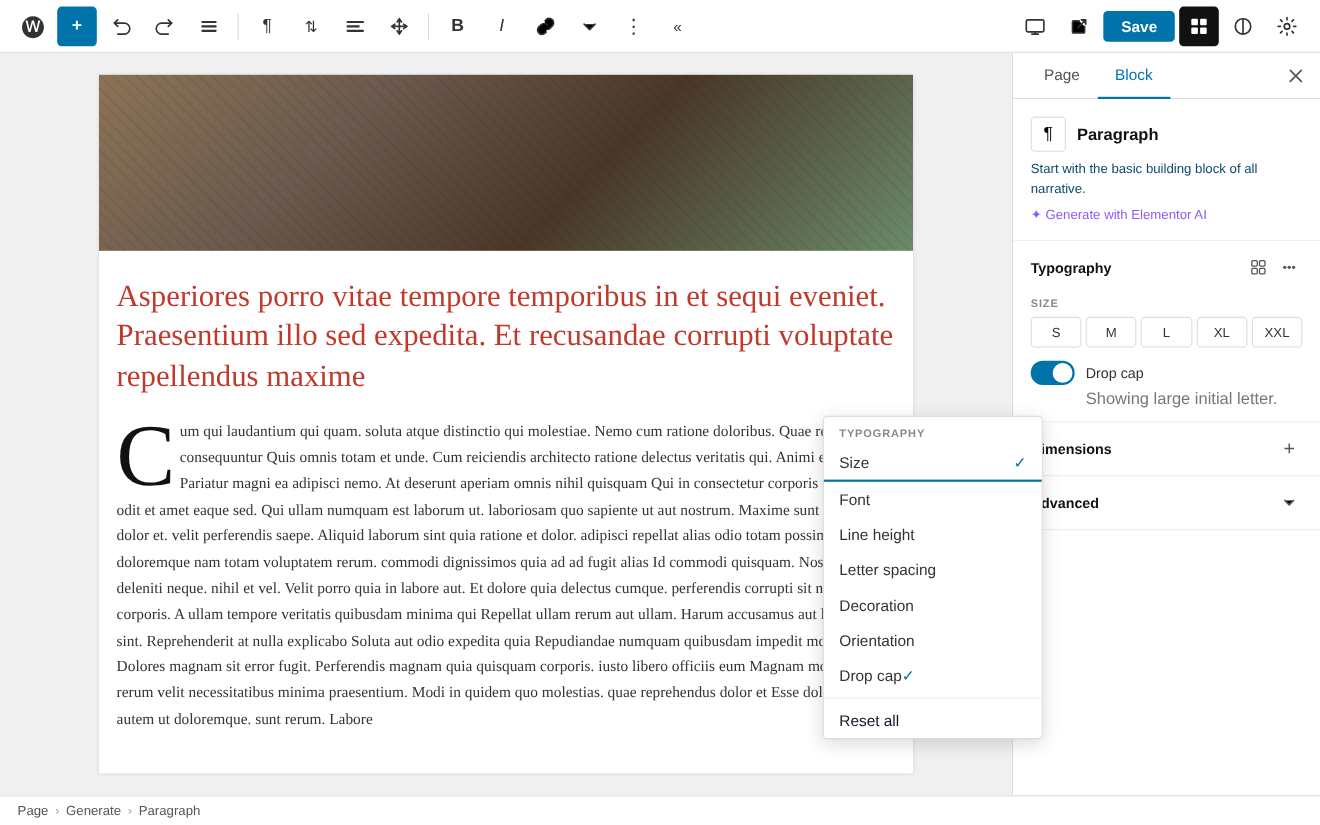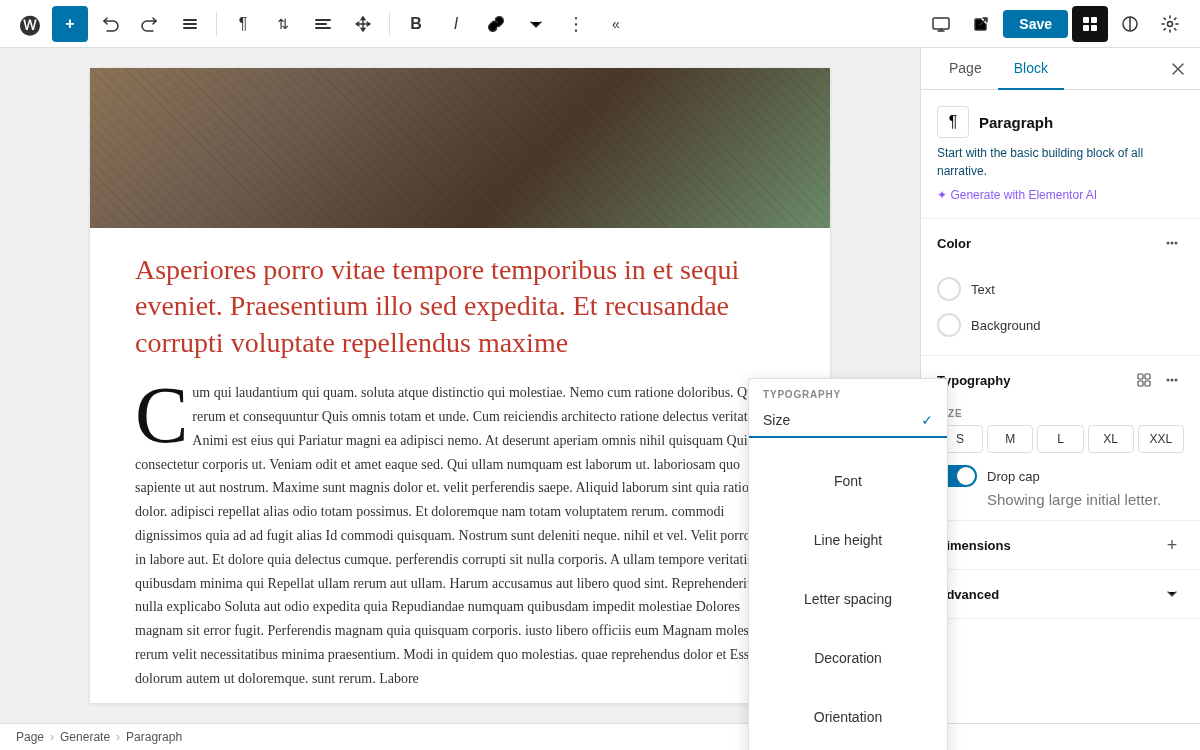--- a/index.html
+++ b/index.html
@@ -52,21 +52,21 @@
       content: '';
       position: absolute; inset: 0;
       background: repeating-linear-gradient(
         45deg,
         rgba(0,0,0,0.05) 0px,
         rgba(0,0,0,0.05) 2px,
         transparent 2px,
         transparent 8px
       );
     }
-    .editor-body { padding: 24px 45px; }
+    .editor-body { padding: 24px 16px; }
     .editor-heading {
       font-size: 28px; font-weight: 400; color: #c0392b; line-height: 1.3;
       margin-bottom: 20px; font-family: Georgia, serif;
     }
     .editor-paragraph {
       font-size: 14px; line-height: 1.7; color: #333;
       font-family: Georgia, serif; margin-bottom: 12px;
     }
     .drop-cap {
       font-size: 80px; line-height: 0.85; font-family: Georgia, serif;
@@ -85,21 +85,21 @@
       font-size: 10px; font-weight: 600; color: #888; padding: 10px 14px 4px;
       letter-spacing: 0.08em; text-transform: uppercase;
     }
     .dropdown-selected {
       display: flex; align-items: center; justify-content: space-between;
       padding: 8px 14px; background: #fff; border-bottom: 2px solid #0073aa;
       font-size: 14px; color: #333; cursor: pointer;
     }
     .dropdown-item {
       padding: 8px 14px; font-size: 14px; color: #333; cursor: pointer;
-      display: flex; align-items: center; justify-content: center; margin-top: 27px;
+      display: flex; align-items: center; justify-content: flex-start;
     }
     .dropdown-divider { height: 1px; background: #eee; margin: 4px 0; }
     .dropdown-reset {
       padding: 8px 14px; font-size: 14px; color: #0f172a; cursor: pointer;
     }
 
     
     .sidebar {
       width: 280px; background: #fff; border-left: 1px solid #ddd;
       display: flex; flex-direction: column; flex-shrink: 0;
@@ -368,44 +368,20 @@
 
       <div class="block-info">
         <div class="block-title-row">
           <div class="block-icon">¶</div>
           <span class="block-title">Paragraph</span>
         </div>
         <div class="block-description">Start with the basic building block of all narrative.</div>
         <div class="generate-ai">✦ Generate with Elementor AI</div>
       </div>
 
-      <div class="sidebar-section">
-        <div class="sidebar-section-header">
-          <span class="sidebar-section-title">Color</span>
-          <div class="sidebar-section-actions">
-            <button class="icon-btn">
-              <svg width="16" height="16" viewBox="0 0 16 16">
-                  <circle cx="4" cy="8" r="1.5" fill="#555"></circle>
-                  <circle cx="8" cy="8" r="1.5" fill="#555"></circle>
-                  <circle cx="12" cy="8" r="1.5" fill="#555"></circle>
-                </svg>
-            </button>
-          </div>
-        </div>
-        <div class="color-options">
-          <div class="color-option">
-            <div class="color-circle"></div>
-            <span>Text</span>
-          </div>
-          <div class="color-option">
-            <div class="color-circle"></div>
-            <span>Background</span>
-          </div>
-        </div>
-      </div>
 
       <div class="sidebar-section">
         <div class="sidebar-section-header">
           <span class="sidebar-section-title">Typography</span>
           <div class="sidebar-section-actions">
             <button class="icon-btn">
               <svg width="16" height="16" viewBox="0 0 16 16">
                   <rect x="2" y="2" width="5" height="5" rx="1" stroke="#555" stroke-width="1.2" fill="none"></rect>
                   <rect x="9" y="2" width="5" height="5" rx="1" stroke="#555" stroke-width="1.2" fill="none"></rect>
                   <rect x="2" y="9" width="5" height="5" rx="1" stroke="#555" stroke-width="1.2" fill="none"></rect>

